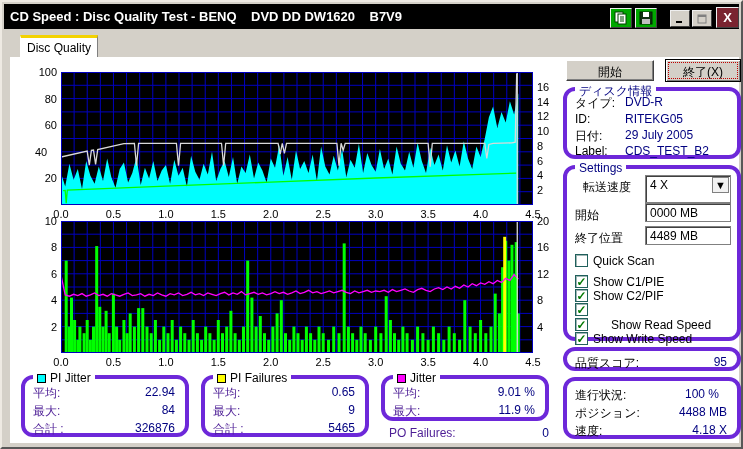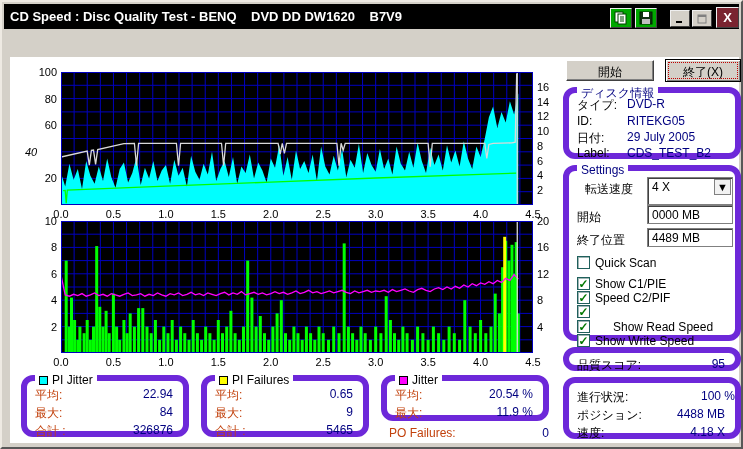--- a/index.html
+++ b/index.html
@@ -17,25 +17,25 @@
   .tb-close{background:#7a2430;width:23px;color:#ffffff;font-weight:bold;font-size:13px;}
   .tabstrip{position:absolute;left:2px;top:27px;width:735px;height:28px;background:#d4d0c8;}
   .tab{position:absolute;left:16px;top:6px;width:78px;height:23px;background:#ffffff;
     border-left:1px solid #ffffff;border-right:1px solid #808080;border-top:3px solid #f3d200;
     font-size:12px;text-align:center;padding-top:3px;}
   .page{position:absolute;left:8px;top:55px;width:729px;height:386px;background:#ffffff;
     border-top:1px solid #ffffff;border-left:1px solid #ffffff;}
   .chart-header{position:absolute;left:180px;top:0px;width:360px;text-align:right;font-size:12px;color:#000000;white-space:pre;}
   .plot{position:absolute;background:#000000;}
   .axis-label{position:absolute;font-size:11px;color:#000000;}
-  .gbox{position:absolute;border:6px solid #6d28d9;border-radius:12px;background:#ffffff;}
+  .gbox{position:absolute;border:4px solid #6d28d9;border-radius:12px;background:#ffffff;}
   .gbox .gtitle{position:absolute;top:-8px;left:8px;background:#ffffff;padding:0 4px;font-size:12px;color:#000080;white-space:nowrap;}
   .gbox .gtitle.black{color:#000000;}
   .swatch{display:inline-block;width:9px;height:9px;border:1px solid #000000;vertical-align:-1px;margin-right:4px;}
-  .statrow{position:absolute;font-size:12px;color:#c2410c;white-space:nowrap;}
+  .statrow{position:absolute;font-size:12px;color:#4c1d95;white-space:nowrap;}
   .statval{position:absolute;font-size:12px;color:#000080;text-align:right;white-space:nowrap;}
   .btn{position:absolute;background:#d4d0c8;border-top:1px solid #ffffff;border-left:1px solid #ffffff;
     border-right:1px solid #404040;border-bottom:1px solid #404040;box-shadow:inset -1px -1px 0 #808080;
     font-size:12px;text-align:center;color:#000000;padding-top:3px;cursor:default;}
   .btn.focused{outline:1px dotted #c00000;outline-offset:-4px;border:1px solid #000000;box-shadow:inset 1px 1px 0 #ffffff, inset -1px -1px 0 #808080;}
   .field{position:absolute;background:#ffffff;border:1px solid #808080;box-shadow:inset 1px 1px 0 #404040;
     font-size:12px;color:#000000;padding:2px 0 0 4px;}
   .combo-arrow{position:absolute;right:1px;top:1px;width:17px;height:16px;background:#f2f2f2;border:1px solid #808080;
     text-align:center;font-size:11px;line-height:14px;color:#000000;}
   .check{position:absolute;width:13px;height:13px;background:#ffffff;border:1px solid #20605c;
@@ -77,20 +77,25 @@
       <svg width="10" height="10" viewBox="0 0 10 10">
           <rect x="1" y="1" width="8" height="8" fill="none" stroke="#808080"></rect>
           <rect x="1" y="1" width="8" height="2" fill="#808080"></rect>
         </svg>
     </div>
     <div class="tb-btn tb-close" style="left:712px;top:3px;height:21px;">
       <span>X</span>
     </div>
   </div>
 
+  <div class="tabstrip">
+    <div class="tab">
+      <span>Disc Quality</span>
+    </div>
+  </div>
 
   <div class="page">
 
 
     <div class="plot" id="chart0" style="left:50px;top:14px;width:472px;height:133px;"><svg width="472" height="133" viewBox="0 0 472 133">
           <rect x="0" y="0" width="472" height="133" fill="#000000"></rect>
           <line x1="0" y1="0" x2="0" y2="133" stroke="#0000bf" stroke-width="1"></line>
           <line x1="13.11111111111111" y1="0" x2="13.11111111111111" y2="133" stroke="#0000bf" stroke-width="1"></line>
           <line x1="26.22222222222222" y1="0" x2="26.22222222222222" y2="133" stroke="#0000bf" stroke-width="1"></line>
           <line x1="39.33333333333333" y1="0" x2="39.33333333333333" y2="133" stroke="#0000bf" stroke-width="1"></line>
@@ -332,21 +337,21 @@
       <div class="statval" style="right:10px;top:24px;">9</div>
       <div class="statrow" style="left:8px;top:42px;">合計 :</div>
       <div class="statval" style="right:10px;top:42px;">5465</div>
     </div>
 
     <div class="gbox" style="left:370px;top:317px;width:168px;height:46px;">
       <div class="gtitle black">
         <span class="swatch" id="sw-jit" style="background: rgb(255, 0, 255);"></span><span>Jitter</span>
       </div>
       <div class="statrow" style="left:8px;top:6px;">平均:</div>
-      <div class="statval" style="right:10px;top:6px;">20.54 %</div>
+      <div class="statval" style="right:10px;top:6px;">9.01 %</div>
       <div class="statrow" style="left:8px;top:24px;">最大:</div>
       <div class="statval" style="right:10px;top:24px;">11.9 %</div>
     </div>
     <div class="statrow" style="left:378px;top:368px;">PO Failures:</div>
     <div class="statval" style="left:508px;top:368px;width:30px;">0</div>
 
     <div class="btn" style="left:555px;top:2px;width:88px;height:21px;">
       <span>開始</span>
     </div>
     <div class="btn focused" style="left:654px;top:1px;width:76px;height:23px;padding-top:4px;">
@@ -378,45 +383,45 @@
       </div>
       <div class="panel-label" style="left:8px;top:61px;">終了位置</div>
       <div class="field" style="left:78px;top:57px;width:86px;height:19px;">
         <span>4489 MB</span>
       </div>
       <div class="check" style="left:8px;top:85px;"></div>
       <div class="chklabel" style="left:26px;top:85px;">Quick Scan</div>
       <div class="check" style="left:8px;top:106px;">✓</div>
       <div class="chklabel" style="left:26px;top:106px;">Show C1/PIE</div>
       <div class="check" style="left:8px;top:120px;">✓</div>
-      <div class="chklabel" style="left:26px;top:120px;">Speed C2/PIF</div>
+      <div class="chklabel" style="left:26px;top:120px;">Show C2/PIF</div>
       <div class="check" style="left:8px;top:134px;">✓</div>
       <div class="chklabel" style="left:26px;top:134px;margin-top:44px;">Show Jitter</div>
       <div class="check" style="left:8px;top:149px;">✓</div>
       <div class="chklabel" style="left:44px;top:149px;">Show Read Speed</div>
       <div class="check" style="left:8px;top:163px;">✓</div>
       <div class="chklabel" style="left:26px;top:163px;">Show Write Speed</div>
     </div>
 
     <div class="gbox" style="left:552px;top:289px;width:178px;height:24px;">
       <div class="panel-label" style="left:8px;top:4px;">品質スコア:</div>
       <div class="panel-value r" style="right:10px;top:4px;">95</div>
     </div>
 
     <div class="gbox" style="left:552px;top:319px;width:178px;height:62px;">
       <div class="panel-label" style="left:8px;top:6px;">進行状況:</div>
-      <div class="panel-value r" style="right:0;top:6px;">100 %</div>
+      <div class="panel-value r" style="right:18px;top:6px;">100 %</div>
       <div class="panel-label" style="left:8px;top:24px;">ポジション:</div>
       <div class="panel-value r" style="right:10px;top:24px;">4488 MB</div>
       <div class="panel-label" style="left:8px;top:42px;">速度:</div>
       <div class="panel-value r" style="right:10px;top:42px;">4.18 X</div>
     </div>
 
   <div class="axis-label" style="left: 14px; top: 114.4px; width: 32px; text-align: right;">20</div>
-      <div class="axis-label" style="left: 14px; top: 87.8px; width: 32px; text-align: left; font-style: italic;">40</div>
+      <div class="axis-label" style="left: 14px; top: 87.8px; width: 32px; text-align: center;">40</div>
       <div class="axis-label" style="left: 14px; top: 61.2px; width: 32px; text-align: right;">60</div>
       <div class="axis-label" style="left: 14px; top: 34.6px; width: 32px; text-align: right;">80</div>
       <div class="axis-label" style="left: 14px; top: 8px; width: 32px; text-align: right;">100</div>
       <div class="axis-label" style="left: 526px; top: 126.222px; width: 24px; text-align: left;">2</div>
       <div class="axis-label" style="left: 526px; top: 111.444px; width: 24px; text-align: left;">4</div>
       <div class="axis-label" style="left: 526px; top: 96.6667px; width: 24px; text-align: left;">6</div>
       <div class="axis-label" style="left: 526px; top: 81.8889px; width: 24px; text-align: left;">8</div>
       <div class="axis-label" style="left: 526px; top: 67.1111px; width: 24px; text-align: left;">10</div>
       <div class="axis-label" style="left: 526px; top: 52.3333px; width: 24px; text-align: left;">12</div>
       <div class="axis-label" style="left: 526px; top: 37.5556px; width: 24px; text-align: left;">14</div>

